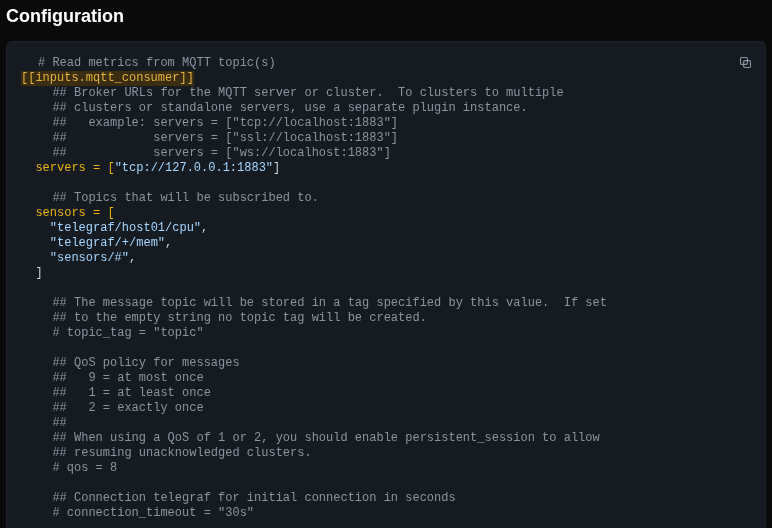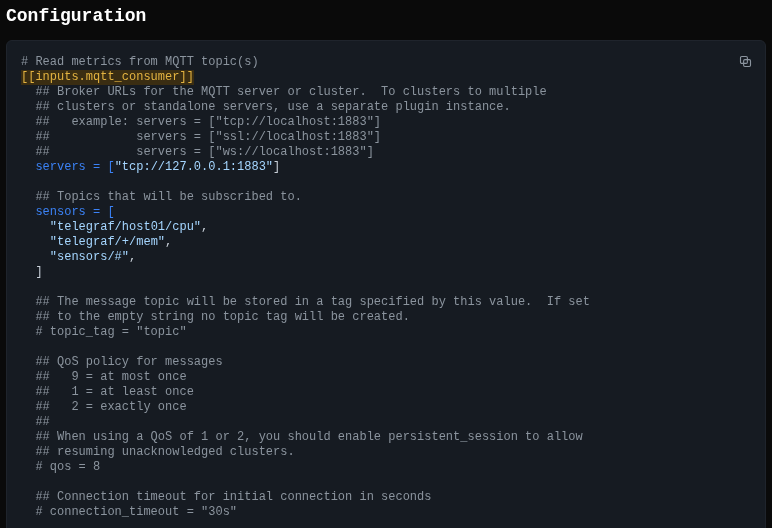--- a/index.html
+++ b/index.html
@@ -11,21 +11,20 @@
     width: 772px;
   }
   .page {
     padding: 6px 6px 0 6px;
   }
   h2.title {
     margin: 0 0 14px 0;
     font-size: 18px;
     font-weight: 700;
     color: #ffffff;
-    font-family: Liberation Mono, monospace;
   }
   .codewrap {
     position: relative;
     background: #161b22;
     border: 1px solid #1f242c;
     border-radius: 6px;
     padding: 14px 14px 16px 14px;
     overflow: hidden;
   }
   .copy-btn {
@@ -39,23 +38,23 @@
   }
   pre.code {
     margin: 0;
     font-family: ui-monospace, SFMono-Regular, Menlo, Consolas, "Liberation Mono", monospace;
     font-size: 12px;
     line-height: 15px;
     white-space: pre;
     color: #c9d1d9;
   }
   
-  .c  { color: #8b949e; }            
+  .c  { color: #8b949e; margin-left: 17px; }            
   .hl { background: #3a2d12; color: #e3b341; display: inline-block; text-align: right; } 
-  .k  { color: #3b82f6; }            
+  .k  { color: #eab308; }            
   .s  { color: #a5d6ff; }            
   .p  { color: #c9d1d9; }            
 </style>
 </head>
 <body>
 
 <div class="page">
   <h2 class="title">Configuration</h2>
 
   <div class="codewrap">
@@ -87,16 +86,16 @@
 <span class="p"></span>
 <span class="c">  ## QoS policy for messages</span>
 <span class="c">  ##   9 = at most once</span>
 <span class="c">  ##   1 = at least once</span>
 <span class="c">  ##   2 = exactly once</span>
 <span class="c">  ##</span>
 <span class="c">  ## When using a QoS of 1 or 2, you should enable persistent_session to allow</span>
 <span class="c">  ## resuming unacknowledged clusters.</span>
 <span class="c">  # qos = 8</span>
 <span class="p"></span>
-<span class="c">  ## Connection timeout for initial connection in seconds</span>
+<span class="c">  ## Connection telegraf for initial connection in seconds</span>
 <span class="c">  # connection_timeout = "30s"</span></pre>
   </div>
 </div>
 
 </body></html>

